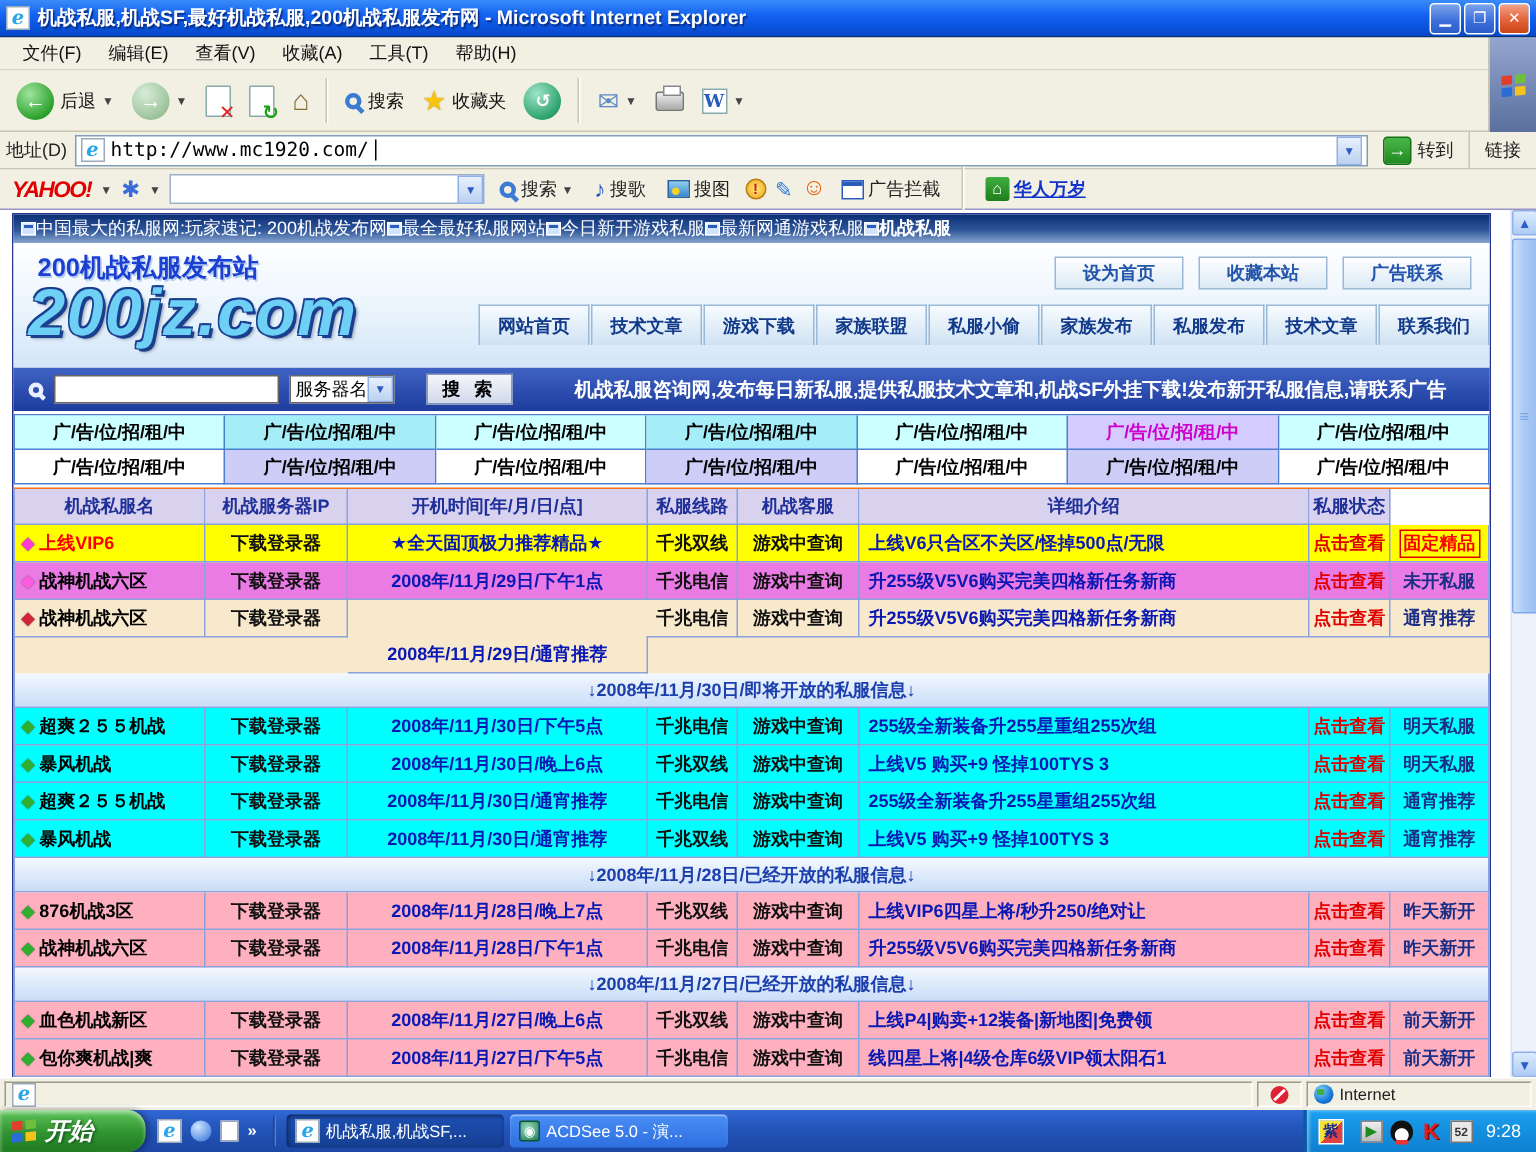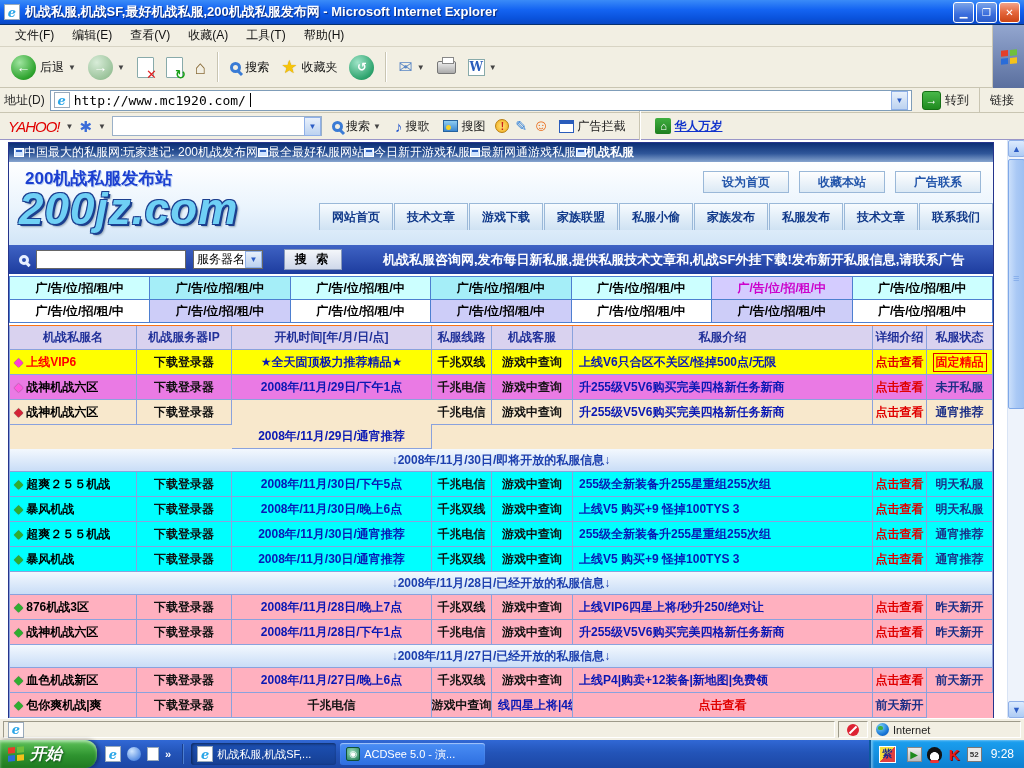--- a/index.html
+++ b/index.html
@@ -55,21 +55,21 @@
   .url{font-family:"DejaVu Sans Mono","Liberation Mono",monospace;font-size:13px;color:#000}
   .tcaret{width:1px;height:14px;background:#000}
   .drop{width:17px;height:19px;margin-left:auto;background:linear-gradient(#e8f0fb,#bcd2f0);border:1px solid #8fb0e8;color:#2c5cc5;
     font-size:8px;display:flex;align-items:center;justify-content:center}
   .go-ic{width:19px;height:19px;border-radius:3px;background:linear-gradient(#49b849,#1f8a1f);color:#fff;font-weight:bold;
     display:flex;align-items:center;justify-content:center;font-size:12px;border:1px solid #157015}
   .links-lab{border-left:1px solid #c9c5b2;padding:4px 6px 4px 10px}
 
   .yahoobar{position:absolute;left:0;top:113px;width:1024px;height:27px;background:#f2efe3;border-bottom:1px solid #9a96c8;
     display:flex;align-items:center;padding:0 8px;gap:6px;font-size:12px;color:#222}
-  .ylogo{color:#e10000;font-weight:normal;font-style:italic;font-size:15px;letter-spacing:-1px}
+  .ylogo{color:#e10000;font-weight:bold;font-style:italic;font-size:15px;letter-spacing:-1px}
   .gear{color:#3a6cd8;font-size:15px;line-height:1}
   .ycombo{width:210px;height:20px;background:#fff;border:1px solid #9ab0c8;display:flex;align-items:center;justify-content:flex-end}
   .ybtn{display:flex;align-items:center;gap:3px;padding:0 4px}
   .note{color:#2255cc;font-size:15px;line-height:1}
   .imgic{width:15px;height:12px;background:linear-gradient(#8ecdf2,#3a86d0);border:1px solid #26639e;position:relative}
   .imgic::after{content:"";position:absolute;left:2px;bottom:1px;width:5px;height:5px;background:#f4d22a;border-radius:50%}
   .warnic{width:14px;height:14px;border-radius:50%;background:radial-gradient(#ffe47a,#f2a818);border:1px solid #b87f10;
     color:#c81e1e;font-size:10px;font-weight:bold;display:flex;align-items:center;justify-content:center}
   .pen{color:#2a7cd8;font-size:14px;line-height:1}
   .smiley{color:#e86410;font-size:16px;line-height:1}
@@ -377,21 +377,20 @@
           </div>
         </div>
 
       <div class="table" id="servertable">
           <div class="trow thead">
             <div>机战私服名</div>
             <div>机战服务器IP</div>
             <div>开机时间[年/月/日/点]</div>
             <div>私服线路</div>
             <div>机战客服</div>
-            <div>私服介绍</div>
             <div>详细介绍</div>
             <div>私服状态</div>
           </div>
           <div class="trow" style="background: rgb(255, 255, 0);">
             <div class="cell-name">
               <span class="gem" style="color: rgb(255, 59, 212);">◆</span>
               <span style="color: rgb(255, 0, 0);">上线VIP6</span>
             </div>
             <div style="color: rgb(16, 16, 16);">下载登录器</div>
             <div style="color: rgb(10, 24, 180);">★全天固顶极力推荐精品★</div>
@@ -540,20 +539,21 @@
             <div>
               <span style="color: rgb(28, 47, 134);">前天新开</span>
             </div>
           </div>
           <div class="trow" style="background: rgb(255, 176, 191);">
             <div class="cell-name">
               <span class="gem" style="color: rgb(47, 174, 47);">◆</span>
               <span style="color: rgb(0, 0, 0);">包你爽机战|爽</span>
             </div>
             <div style="color: rgb(16, 16, 16);">下载登录器</div>
+            <div style="color: rgb(10, 24, 180);">2008年/11月/27日/下午5点</div>
             <div style="color: rgb(16, 16, 16);">千兆电信</div>
             <div style="color: rgb(16, 16, 16);">游戏中查询</div>
             <div class="cell-intro" style="color: rgb(10, 24, 180);">线四星上将|4级仓库6级VIP领太阳石1</div>
             <div style="color: rgb(224, 0, 0);">点击查看</div>
             <div>
               <span style="color: rgb(28, 47, 134);">前天新开</span>
             </div>
           </div>
           <div class="sep">↓2008年/11月/26日/已经开放的私服信息↓</div>
         </div>

